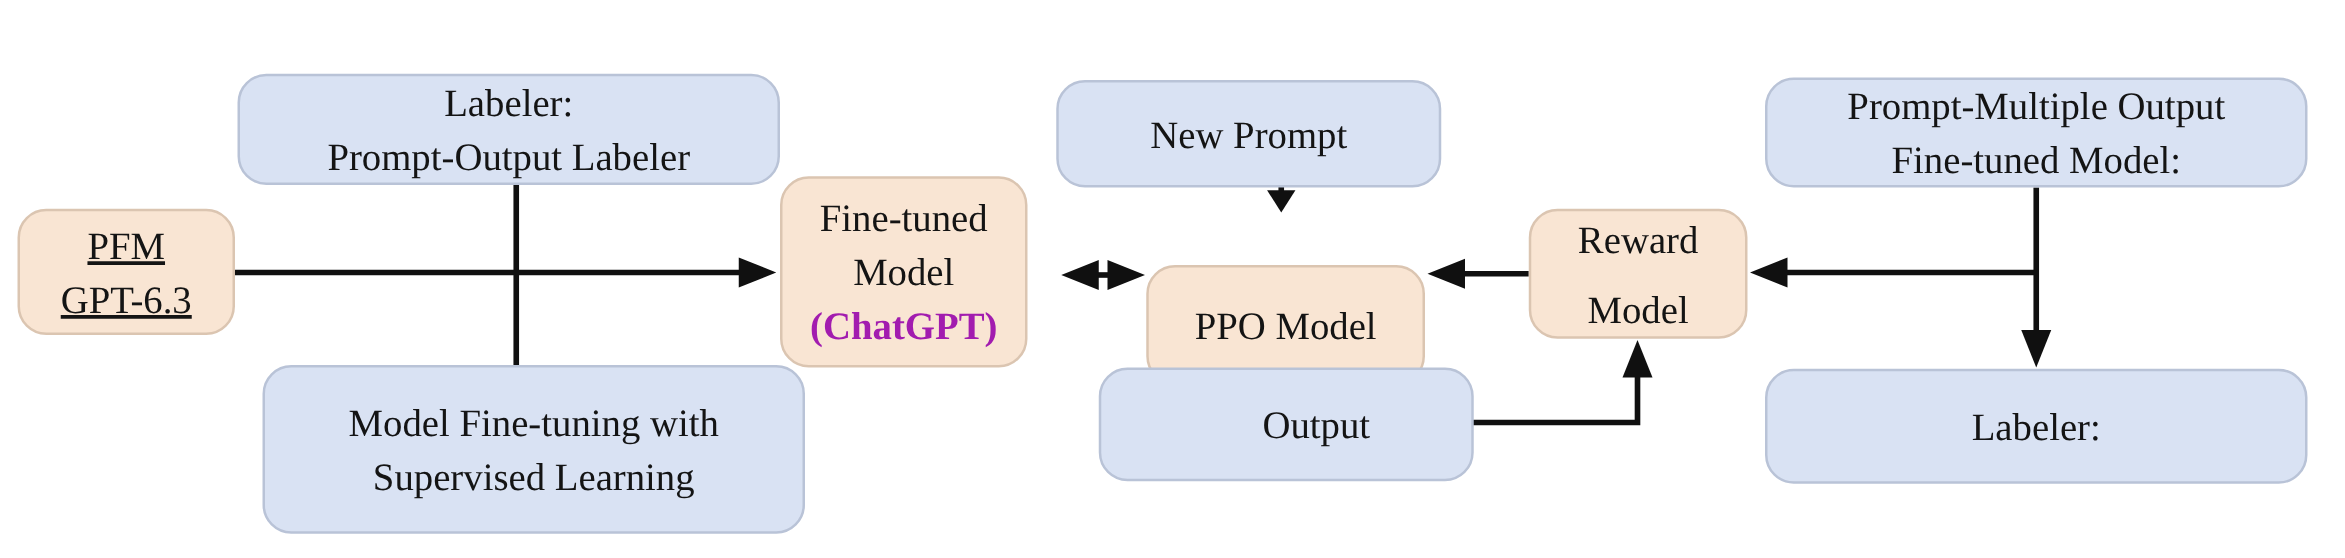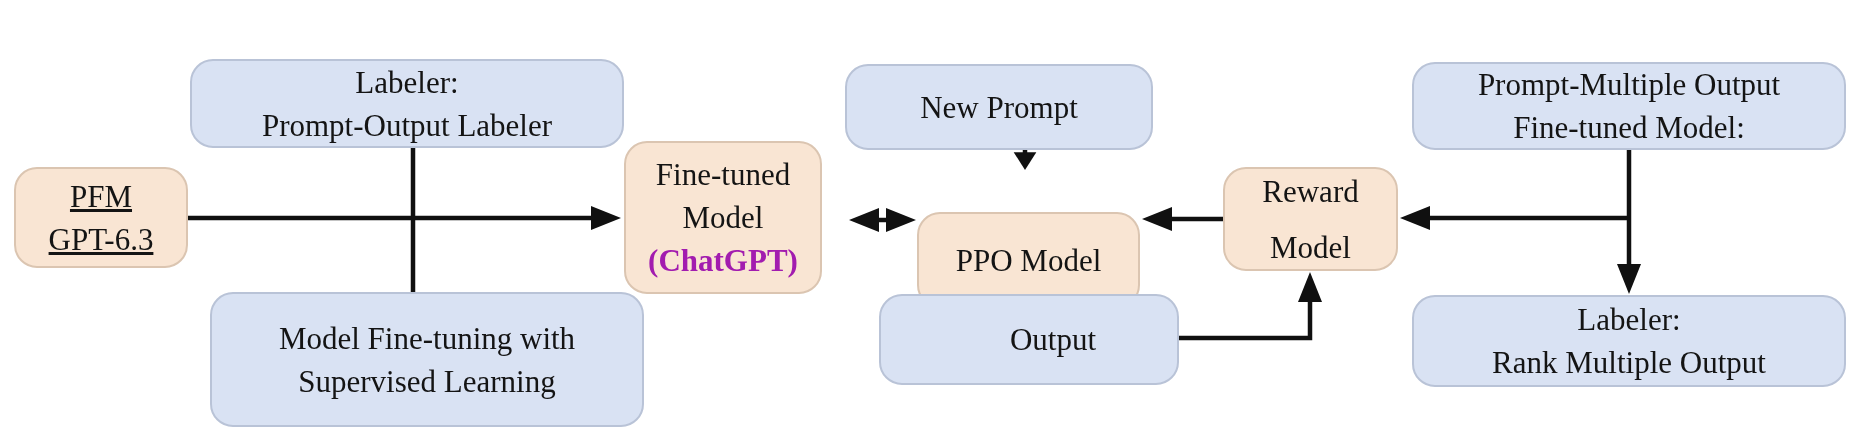--- a/index.html
+++ b/index.html
@@ -91,16 +91,15 @@
       <div class="node peach" style="left: 1223px; top: 167px; width: 175px; height: 104px; gap: 13px;">
         <div class="node-line">Reward</div>
         <div class="node-line">Model</div>
       </div>
       <div class="node blue" style="left: 1412px; top: 62px; width: 434px; height: 88px;">
         <div class="node-line">Prompt-Multiple Output</div>
         <div class="node-line">Fine-tuned Model:</div>
       </div>
       <div class="node blue" style="left: 1412px; top: 295px; width: 434px; height: 92px;">
         <div class="node-line">Labeler:</div>
-        <div class="node-line">Rank Multiple Output</div>
       </div>
     </div>
 </div>
 
 </body></html>

